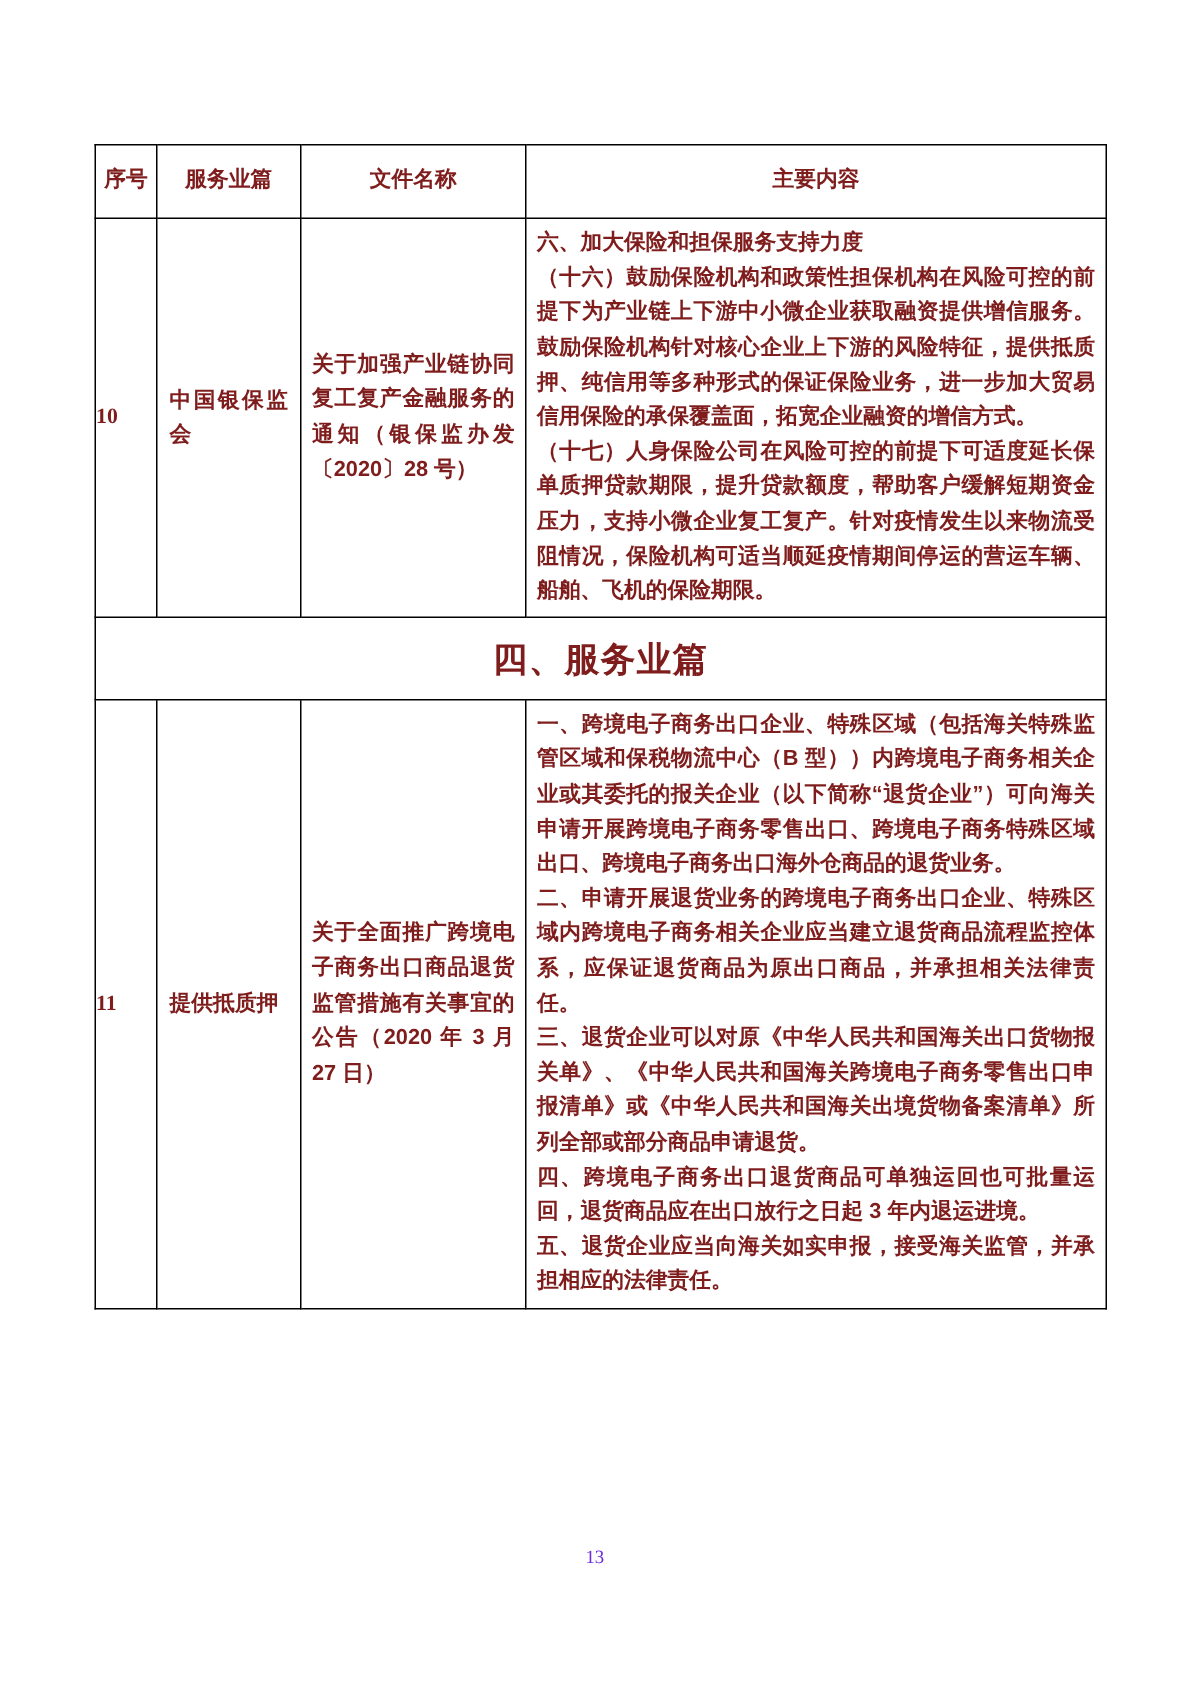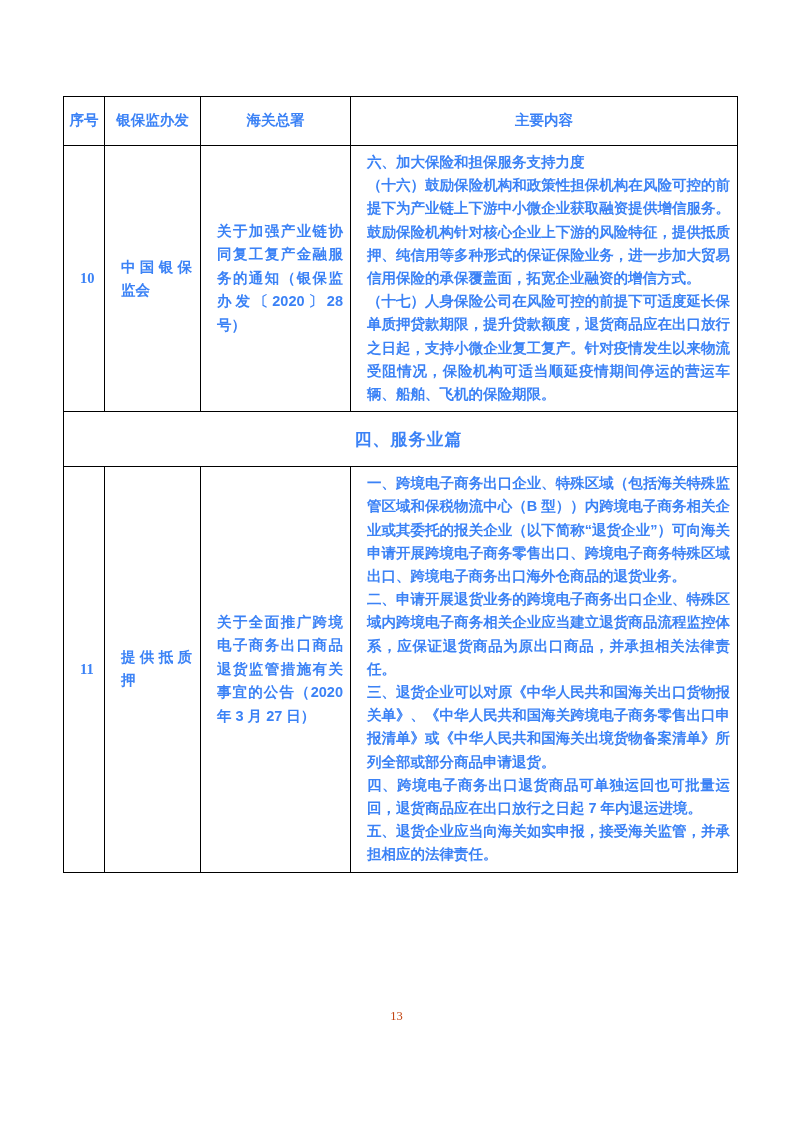--- a/index.html
+++ b/index.html
@@ -16,27 +16,26 @@
     color: #000000;
   }
   table.doc-table {
     position: absolute;
     left: 63px;
     top: 96px;
     width: 674px;
     border-collapse: collapse;
     table-layout: fixed;
     font-weight: 700;
-    color: #3b82f6;
+    color: #7f1d1d;
   }
   table.doc-table td, table.doc-table th {
     border: 1px solid #000000;
     vertical-align: middle;
     font-size: 14.5px;
-    padding-left: 16px;
   }
   tr.header-row { height: 49px; }
   tr.header-row th {
     font-weight: 700;
     text-align: center;
     line-height: 1.45;
     padding: 2px;
   }
   th.col-no-h { padding: 2px 9px; }
   tr.row-10 { height: 262px; }
@@ -62,78 +61,78 @@
     line-height: 23.2px;
   }
   td.cell-content p {
     text-align: justify;
     text-align-last: left;
     margin: 0;
   }
   tr.section-row { height: 55px; }
   tr.section-row td {
     text-align: center;
-    font-size: 17px;
+    font-size: 23px;
     font-weight: 700;
     letter-spacing: 1px;
   }
   .page-number {
     position: absolute;
     left: 0;
-    top: 1009px;
+    top: 1031px;
     width: 100%;
     text-align: center;
     font-family: "Liberation Serif", "DejaVu Serif", serif;
     font-size: 12.5px;
-    color: #c2410c;
+    color: #6d28d9;
   }
 </style>
 </head>
 <body>
 
 <div class="page">
 
   <table class="doc-table">
     <colgroup>
       <col style="width:41px">
       <col style="width:96px">
       <col style="width:150px">
       <col style="width:387px">
     </colgroup>
     <thead>
       <tr class="header-row">
         <th class="col-no-h">序号</th>
-        <th>银保监办发</th>
-        <th>海关总署</th>
+        <th>服务业篇</th>
+        <th>文件名称</th>
         <th>主要内容</th>
       </tr>
     </thead>
     <tbody>
       <tr class="row-10">
         <td class="cell-no">10</td>
         <td class="cell-agency">中国银保监会</td>
         <td class="cell-doc">关于加强产业链协同复工复产金融服务的通知（银保监办发〔2020〕28 号）</td>
         <td class="cell-content">
           <p>六、加大保险和担保服务支持力度</p>
           <p>（十六）鼓励保险机构和政策性担保机构在风险可控的前提下为产业链上下游中小微企业获取融资提供增信服务。鼓励保险机构针对核心企业上下游的风险特征，提供抵质押、纯信用等多种形式的保证保险业务，进一步加大贸易信用保险的承保覆盖面，拓宽企业融资的增信方式。</p>
-          <p>（十七）人身保险公司在风险可控的前提下可适度延长保单质押贷款期限，提升贷款额度，退货商品应在出口放行之日起，支持小微企业复工复产。针对疫情发生以来物流受阻情况，保险机构可适当顺延疫情期间停运的营运车辆、船舶、飞机的保险期限。</p>
+          <p>（十七）人身保险公司在风险可控的前提下可适度延长保单质押贷款期限，提升贷款额度，帮助客户缓解短期资金压力，支持小微企业复工复产。针对疫情发生以来物流受阻情况，保险机构可适当顺延疫情期间停运的营运车辆、船舶、飞机的保险期限。</p>
         </td>
       </tr>
       <tr class="section-row">
         <td colspan="4">四、服务业篇</td>
       </tr>
       <tr class="row-11">
         <td class="cell-no">11</td>
         <td class="cell-agency">提供抵质押</td>
         <td class="cell-doc">关于全面推广跨境电子商务出口商品退货监管措施有关事宜的公告（2020 年 3 月 27 日）</td>
         <td class="cell-content">
           <p>一、跨境电子商务出口企业、特殊区域（包括海关特殊监管区域和保税物流中心（B 型））内跨境电子商务相关企业或其委托的报关企业（以下简称“退货企业”）可向海关申请开展跨境电子商务零售出口、跨境电子商务特殊区域出口、跨境电子商务出口海外仓商品的退货业务。</p>
           <p>二、申请开展退货业务的跨境电子商务出口企业、特殊区域内跨境电子商务相关企业应当建立退货商品流程监控体系，应保证退货商品为原出口商品，并承担相关法律责任。</p>
           <p>三、退货企业可以对原《中华人民共和国海关出口货物报关单》、《中华人民共和国海关跨境电子商务零售出口申报清单》或《中华人民共和国海关出境货物备案清单》所列全部或部分商品申请退货。</p>
-          <p>四、跨境电子商务出口退货商品可单独运回也可批量运回，退货商品应在出口放行之日起 7 年内退运进境。</p>
+          <p>四、跨境电子商务出口退货商品可单独运回也可批量运回，退货商品应在出口放行之日起 3 年内退运进境。</p>
           <p>五、退货企业应当向海关如实申报，接受海关监管，并承担相应的法律责任。</p>
         </td>
       </tr>
     </tbody>
   </table>
 
   <div class="page-number">13</div>
 
 </div>
 

